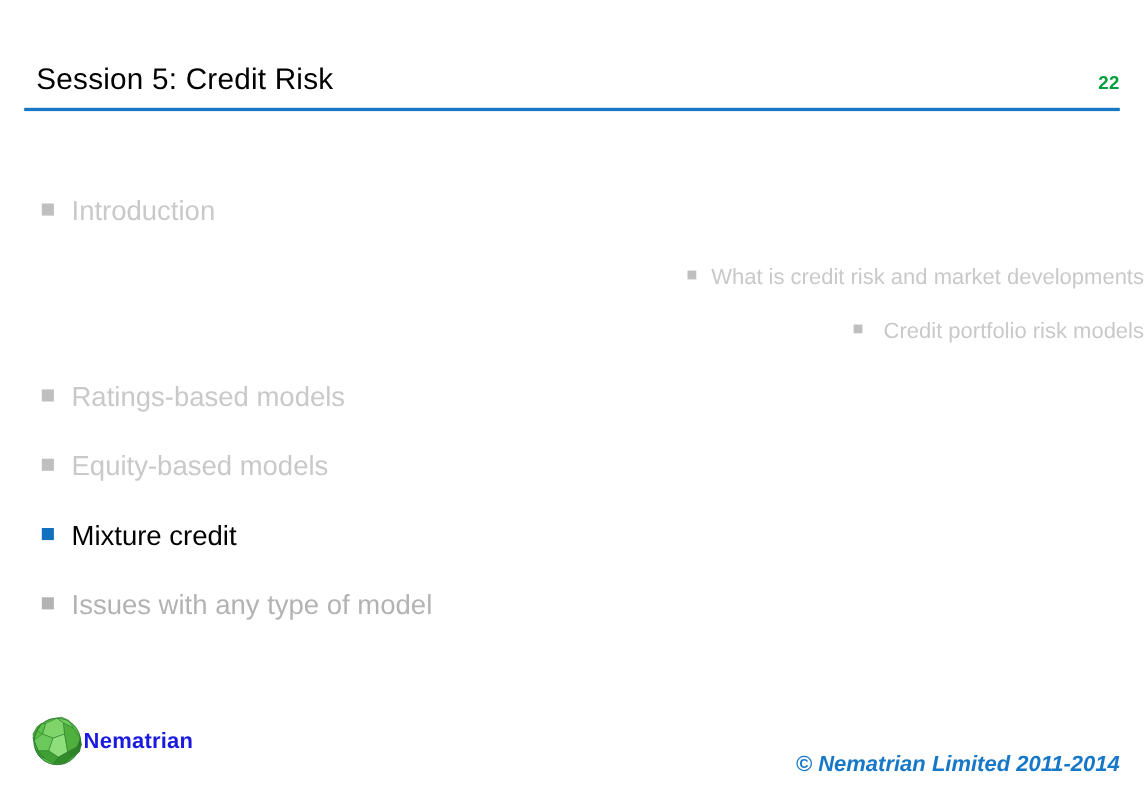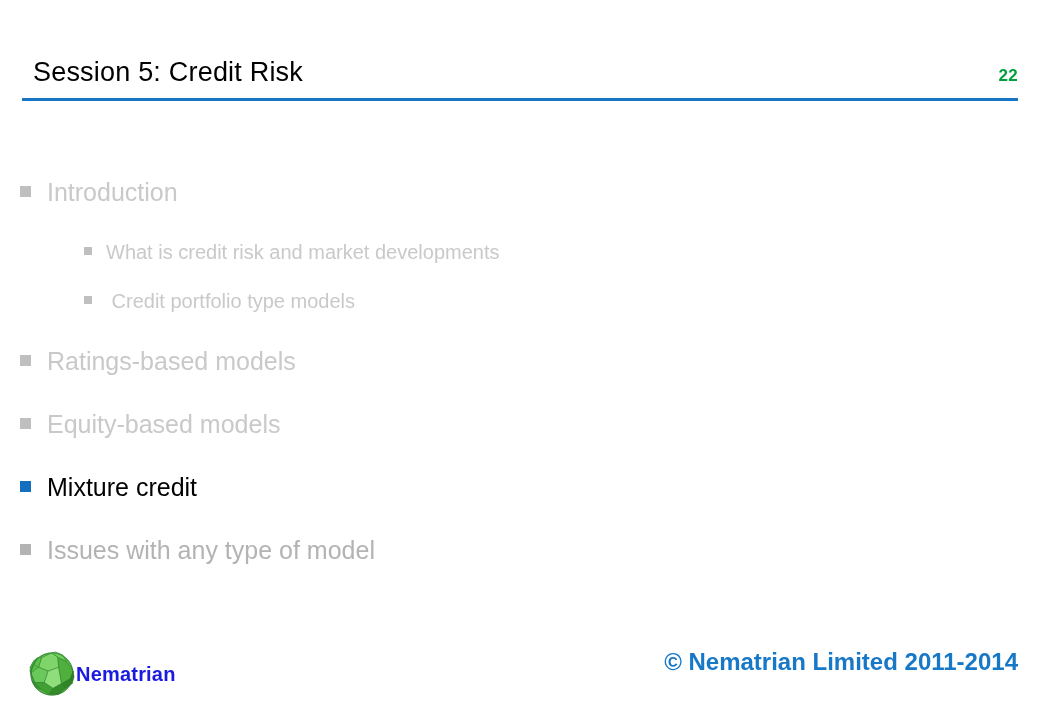--- a/index.html
+++ b/index.html
@@ -54,26 +54,27 @@
     left: 0;
     top: 150px;
     width: 1040px;
   }
   .bullet-row {
     position: relative;
     display: flex;
     align-items: baseline;
   }
   .bullet-row.level-1 {
-    padding-left: 20px;
+    padding-left: 38px;
     height: 63px;
   }
   .bullet-row.level-2 {
-    padding-left: 84px;
+    padding-left: 116px;
     height: 49px;
+    justify-content: flex-end;
   }
   .bullet-mark {
     flex: none;
     display: inline-block;
     background: #bfbfbf;
     position: relative;
   }
   .level-1 .bullet-mark {
     width: 11px;
     height: 11px;
@@ -137,25 +138,26 @@
   }
   .brand-name {
     font-size: 20px;
     font-weight: bold;
     color: #1a1ae0;
     letter-spacing: 0.2px;
   }
   .copyright {
     position: absolute;
     right: 22px;
-    bottom: 44px;
-    font-size: 24px;
+    bottom: 13px;
+    font-size: 20px;
     font-weight: bold;
     color: #1878c8;
     white-space: nowrap;
+    font-style: italic;
   }
 </style>
 </head>
 <body>
 
 <div class="slide">
 
   <div class="slide-title">Session 5: Credit Risk</div>
   <div class="page-number">22</div>
   <div class="title-rule"></div>
@@ -167,21 +169,21 @@
       <span class="bullet-text">Introduction</span>
     </div>
 
     <div class="bullet-row level-2 row-sub1">
       <span class="bullet-mark"></span>
       <span class="bullet-text">What is credit risk and market developments</span>
     </div>
 
     <div class="bullet-row level-2 row-sub2">
       <span class="bullet-mark"></span>
-      <span class="bullet-text"> Credit portfolio type models</span>
+      <span class="bullet-text"> Credit portfolio risk models</span>
     </div>
 
     <div class="bullet-row level-1 row-ratings">
       <span class="bullet-mark"></span>
       <span class="bullet-text">Ratings-based models</span>
     </div>
 
     <div class="bullet-row level-1 row-equity">
       <span class="bullet-mark"></span>
       <span class="bullet-text">Equity-based models</span>

